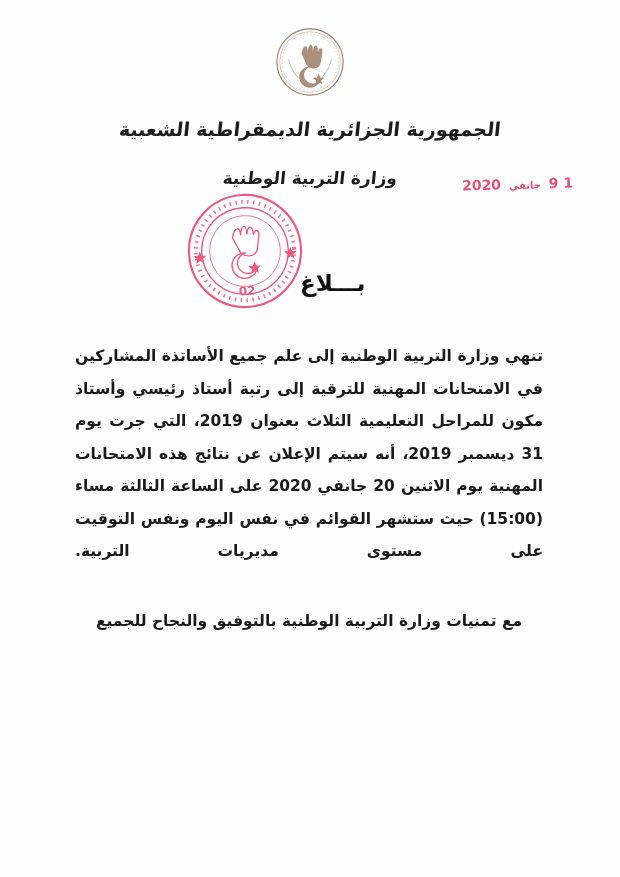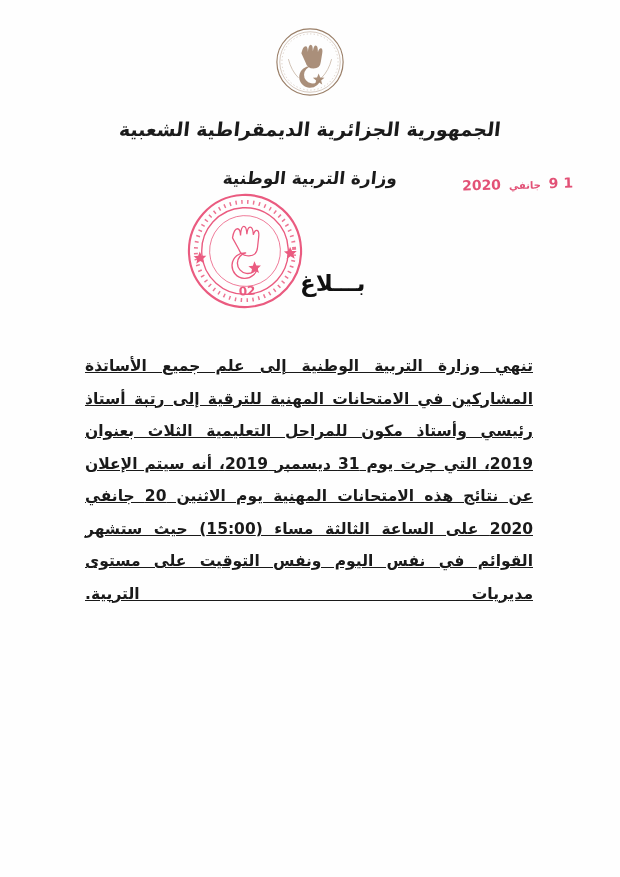--- a/index.html
+++ b/index.html
@@ -111,22 +111,21 @@
     width: 468px;
     text-align: justify;
     text-align-last: justify;
     direction: rtl;
     font-size: 15.5px;
     font-weight: 700;
     line-height: 32.5px;
     color: #1a1a1a;
   }
   #body-text p {
-    margin: 10px;
-    text-decoration: underline;
+    margin: 0;
   }
 
   #closing-line {
     position: absolute;
     top: 612px;
     right: 77px;
     width: 468px;
     text-align: center;
     direction: rtl;
     font-size: 15.5px;
@@ -188,14 +187,15 @@
     </svg>
     <div class="stamp-number">02</div>
   </div>
 
   <div id="doc-title">بـــلاغ</div>
 
   <div id="body-text">
     <p>تنهي وزارة التربية الوطنية إلى علم جميع الأساتذة المشاركين في الامتحانات المهنية للترقية إلى رتبة أستاذ رئيسي وأستاذ مكون للمراحل التعليمية الثلاث بعنوان 2019، التي جرت يوم 31 ديسمبر 2019، أنه سيتم الإعلان عن نتائج هذه الامتحانات المهنية يوم الاثنين 20 جانفي 2020 على الساعة الثالثة مساء (15:00) حيث ستشهر القوائم في نفس اليوم ونفس التوقيت على مستوى مديريات التربية.</p>
   </div>
 
+  <div id="closing-line">مع تمنيات وزارة التربية الوطنية بالتوفيق والنجاح للجميع</div>
 
 </div>
 
 </body></html>

